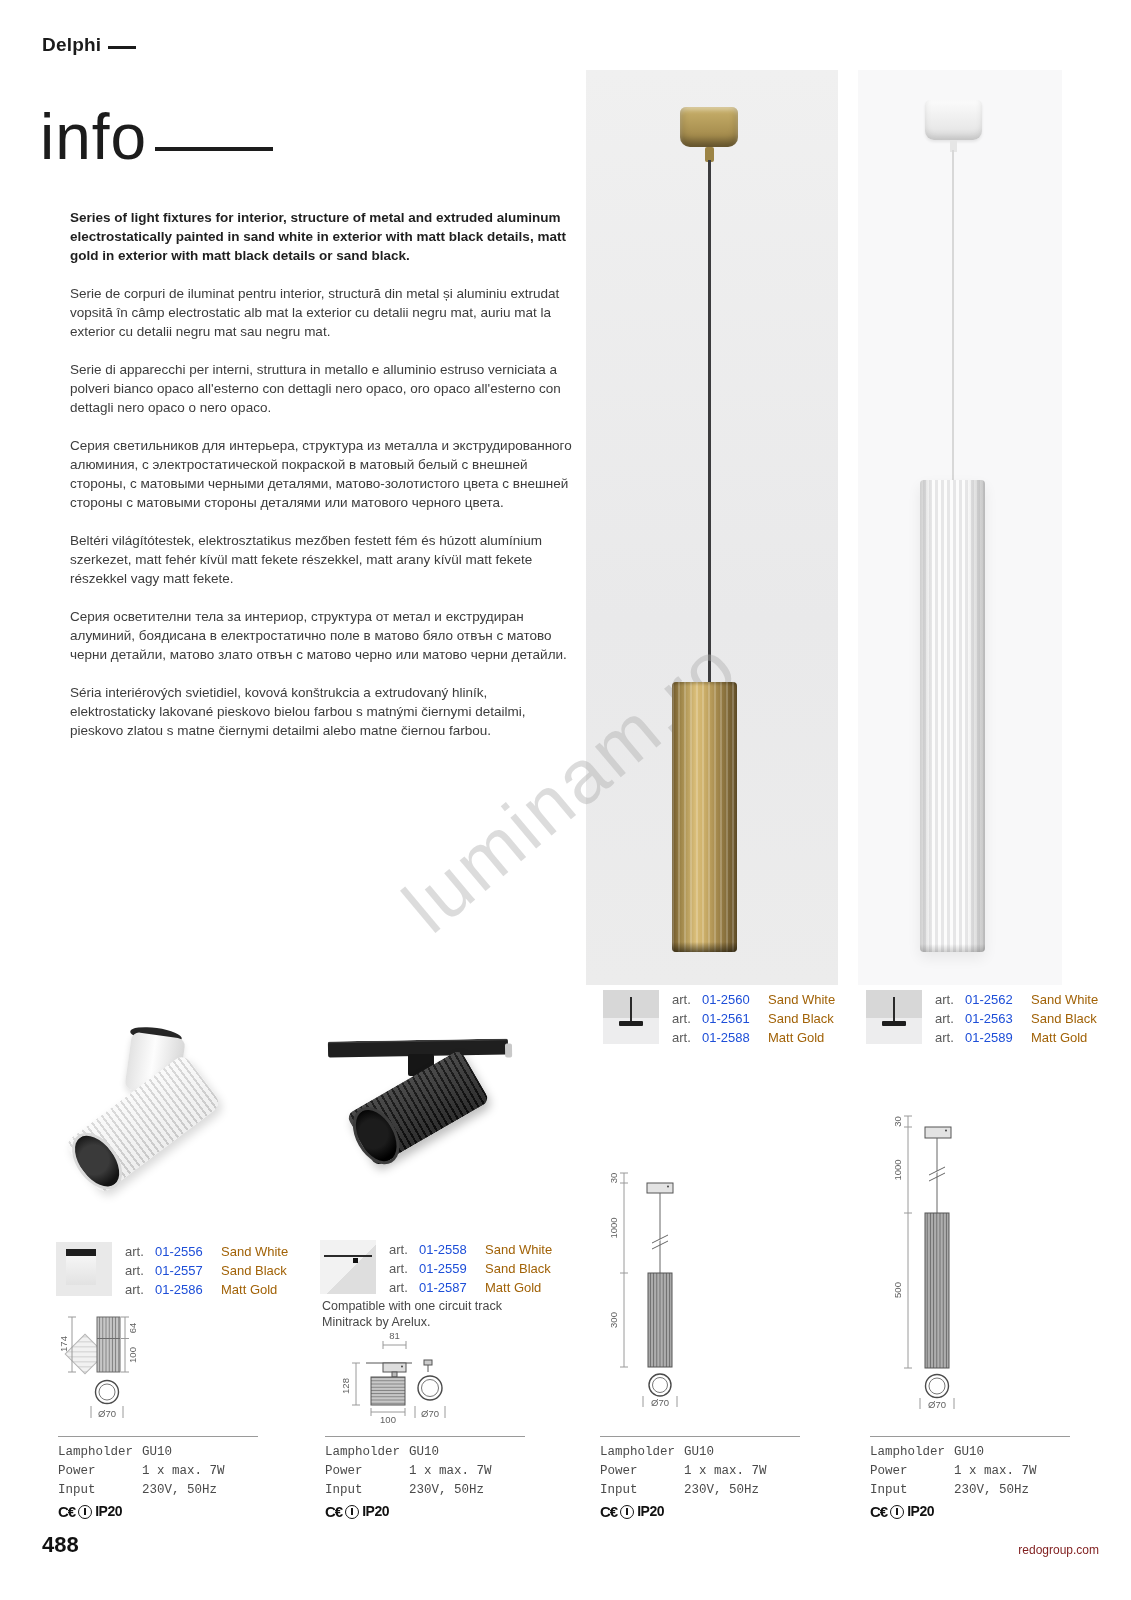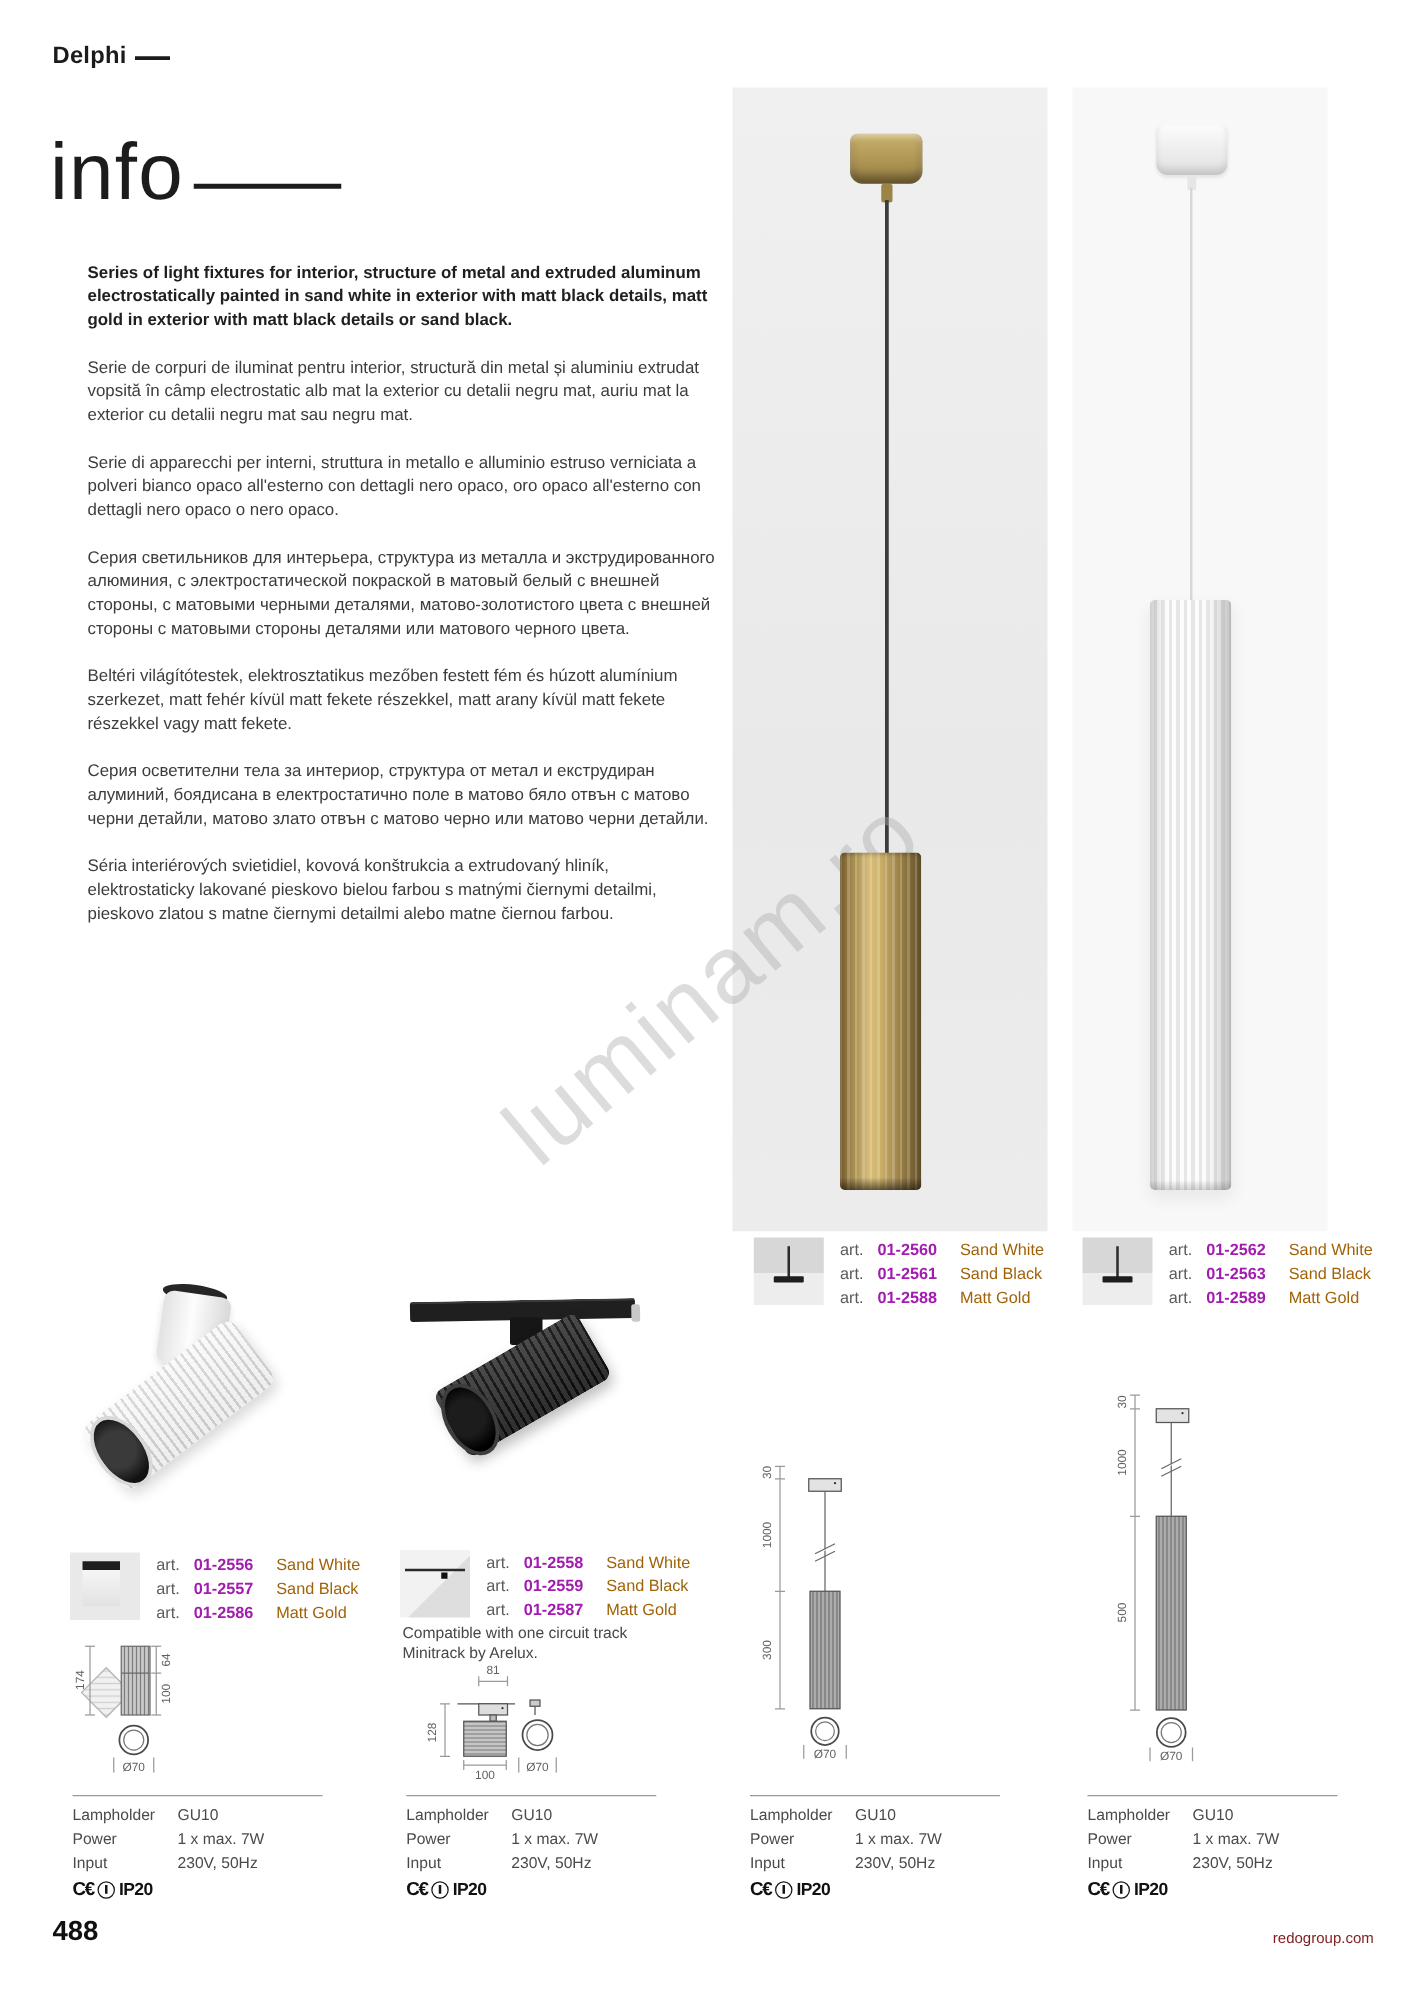--- a/index.html
+++ b/index.html
@@ -84,31 +84,31 @@
   .thumb-pendant .t-bar{position:absolute;left:16px;top:31px;width:24px;height:5px;background:#1e1e1e;border-radius:1px;}
   .thumb-surface{background:#e9e9e9;}
   .thumb-surface .t-box{position:absolute;left:10px;top:7px;width:30px;height:36px;background:linear-gradient(180deg,#fafafa,#e2e2e2);}
   .thumb-surface .t-cap{position:absolute;left:10px;top:7px;width:30px;height:7px;background:#1e1e1e;}
   .thumb-track{background:linear-gradient(135deg,#f2f2f2 0 55%,#dedede 55%);}
   .thumb-track .t-rail{position:absolute;left:4px;top:15px;width:48px;height:2px;background:#2a2a2a;}
   .thumb-track .t-dot{position:absolute;left:33px;top:18px;width:5px;height:5px;background:#111;}
   .art-rows{display:flex;flex-direction:column;}
   .art-row{display:flex;white-space:nowrap;}
   .a-label{color:#5a5a5a;width:30px;}
-  .a-num{font-weight:bold;color:#a21caf;width:66px;}
+  .a-num{font-weight:normal;color:#1d4ed8;width:66px;}
   .a-fin{color:#a16207;}
   .note{position:absolute;width:195px;font-size:12.5px;line-height:16px;color:#474747;}
 
   
   svg text{font-family:"Liberation Sans",sans-serif;font-size:9.5px;fill:#616161;}
   svg line{stroke-width:1;}
 
   
   .spec{position:absolute;width:200px;border-top:1px solid #9a9a9a;padding-top:6px;font-size:12.5px;line-height:19px;color:#4a4a4a;}
-  .spec-row{display:flex;}
+  .spec-row{display:flex;font-family:Liberation Mono, monospace;}
   .spec-label{width:84px;}
   .cert{display:flex;align-items:center;gap:3px;margin-top:2px;color:#111;}
   .ce{font-size:15px;font-weight:bold;letter-spacing:-1px;}
   .circ{display:inline-block;width:12px;height:12px;border:1.6px solid #151515;border-radius:50%;position:relative;}
   .circ::after{content:"";position:absolute;left:4.4px;top:2px;width:2px;height:7px;background:#151515;}
   .ip{font-size:14px;font-weight:bold;letter-spacing:-.5px;}
 
   
   .pageno{position:absolute;left:42px;top:1532px;font-size:22px;font-weight:bold;color:#111;}
   .site{position:absolute;right:32px;top:1543px;font-size:12px;color:#7f1d1d;}

